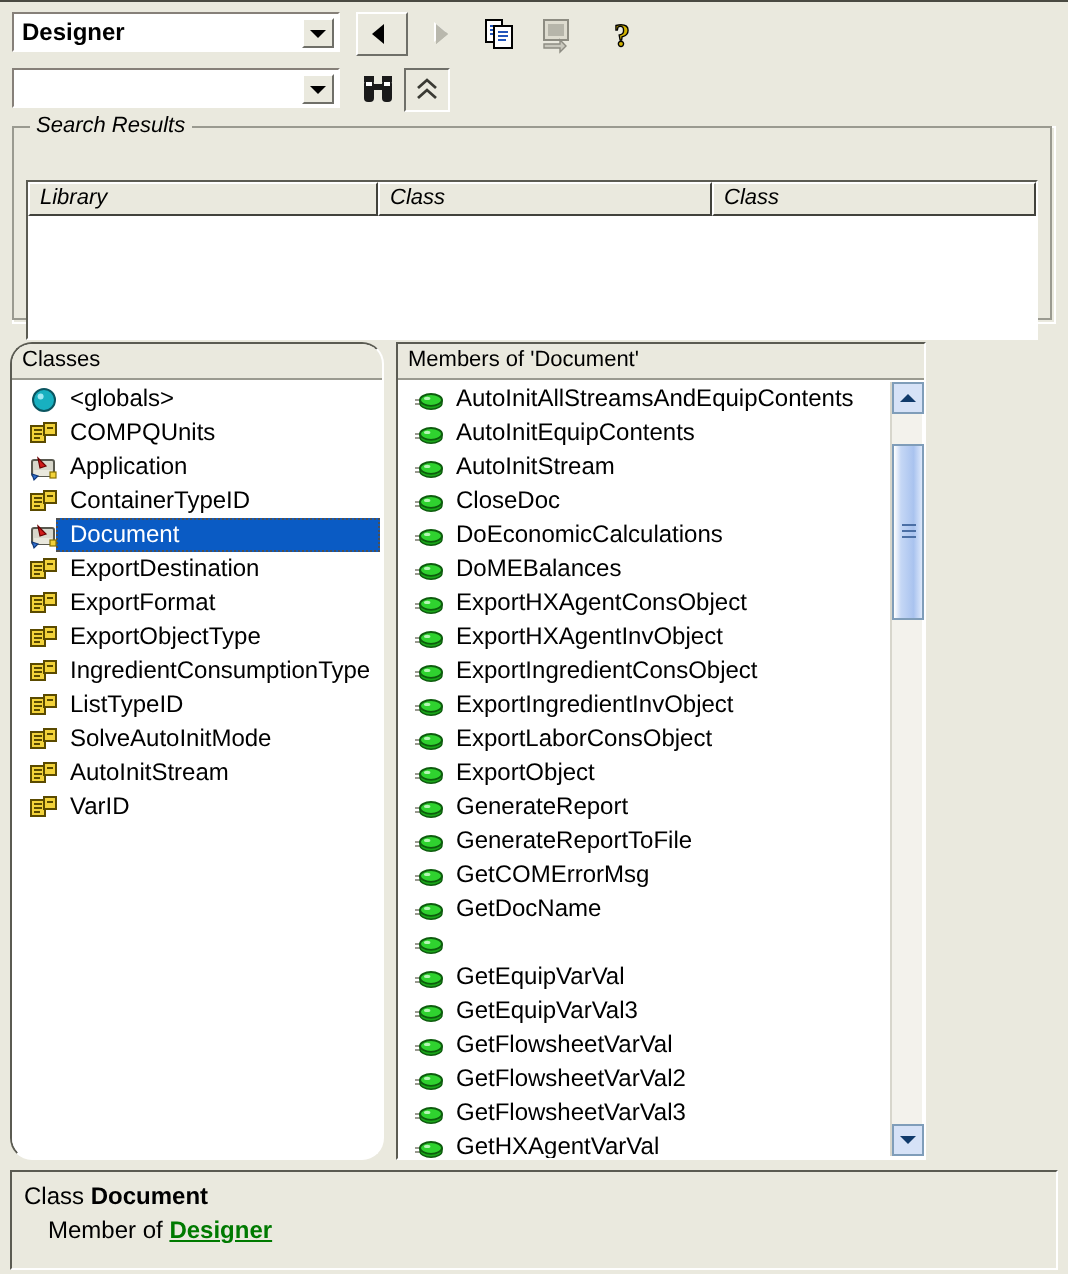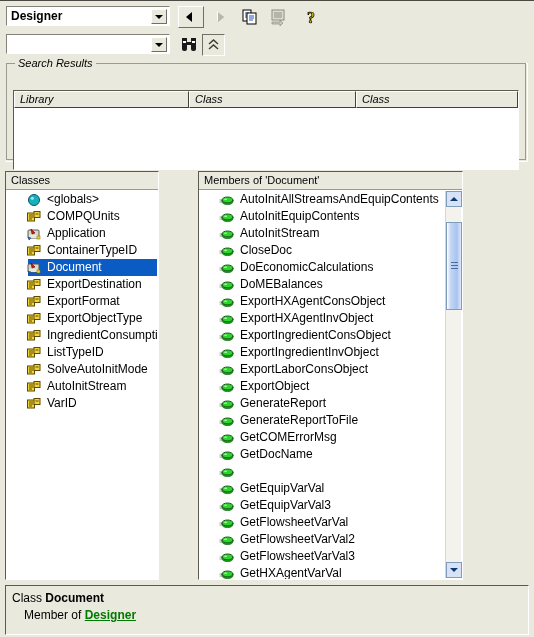--- a/index.html
+++ b/index.html
@@ -172,21 +172,21 @@
   .pane {
     position: absolute;
     background: #ffffff;
     box-sizing: border-box;
     border-top: 1px solid #5b5b52;
     border-left: 1px solid #5b5b52;
     border-right: 1px solid #ffffff;
     border-bottom: 1px solid #ffffff;
     overflow: hidden;
   }
-  #pane-classes { left: 5px;   top: 170px; width: 154px; height: 409px; }
+  #pane-classes { left: 5px;   top: 170px; width: 187px; height: 409px; border-radius: 11px; }
   #pane-members { left: 198px; top: 170px; width: 265px; height: 409px; }
 
   .pane-title {
     position: absolute;
     left: 0; top: 0; right: 0;
     height: 18px;
     background: #eae9de;
     border-bottom: 1px solid #9a9a90;
     box-sizing: border-box;
     padding-left: 5px;
@@ -201,21 +201,21 @@
     background: #ffffff;
     overflow: hidden;
   }
   #pane-members .pane-list { right: 17px; }
 
   .li {
     position: relative;
     height: 17px;
     display: flex;
     align-items: center;
-    padding-left: 20px;
+    padding-left: 8px;
     font-size: 12px;
     line-height: 17px;
     white-space: nowrap;
     color: #000;
   }
   .li .licon {
     width: 16px; height: 16px;
     flex: 0 0 16px;
     margin-right: 3px;
     position: relative;

